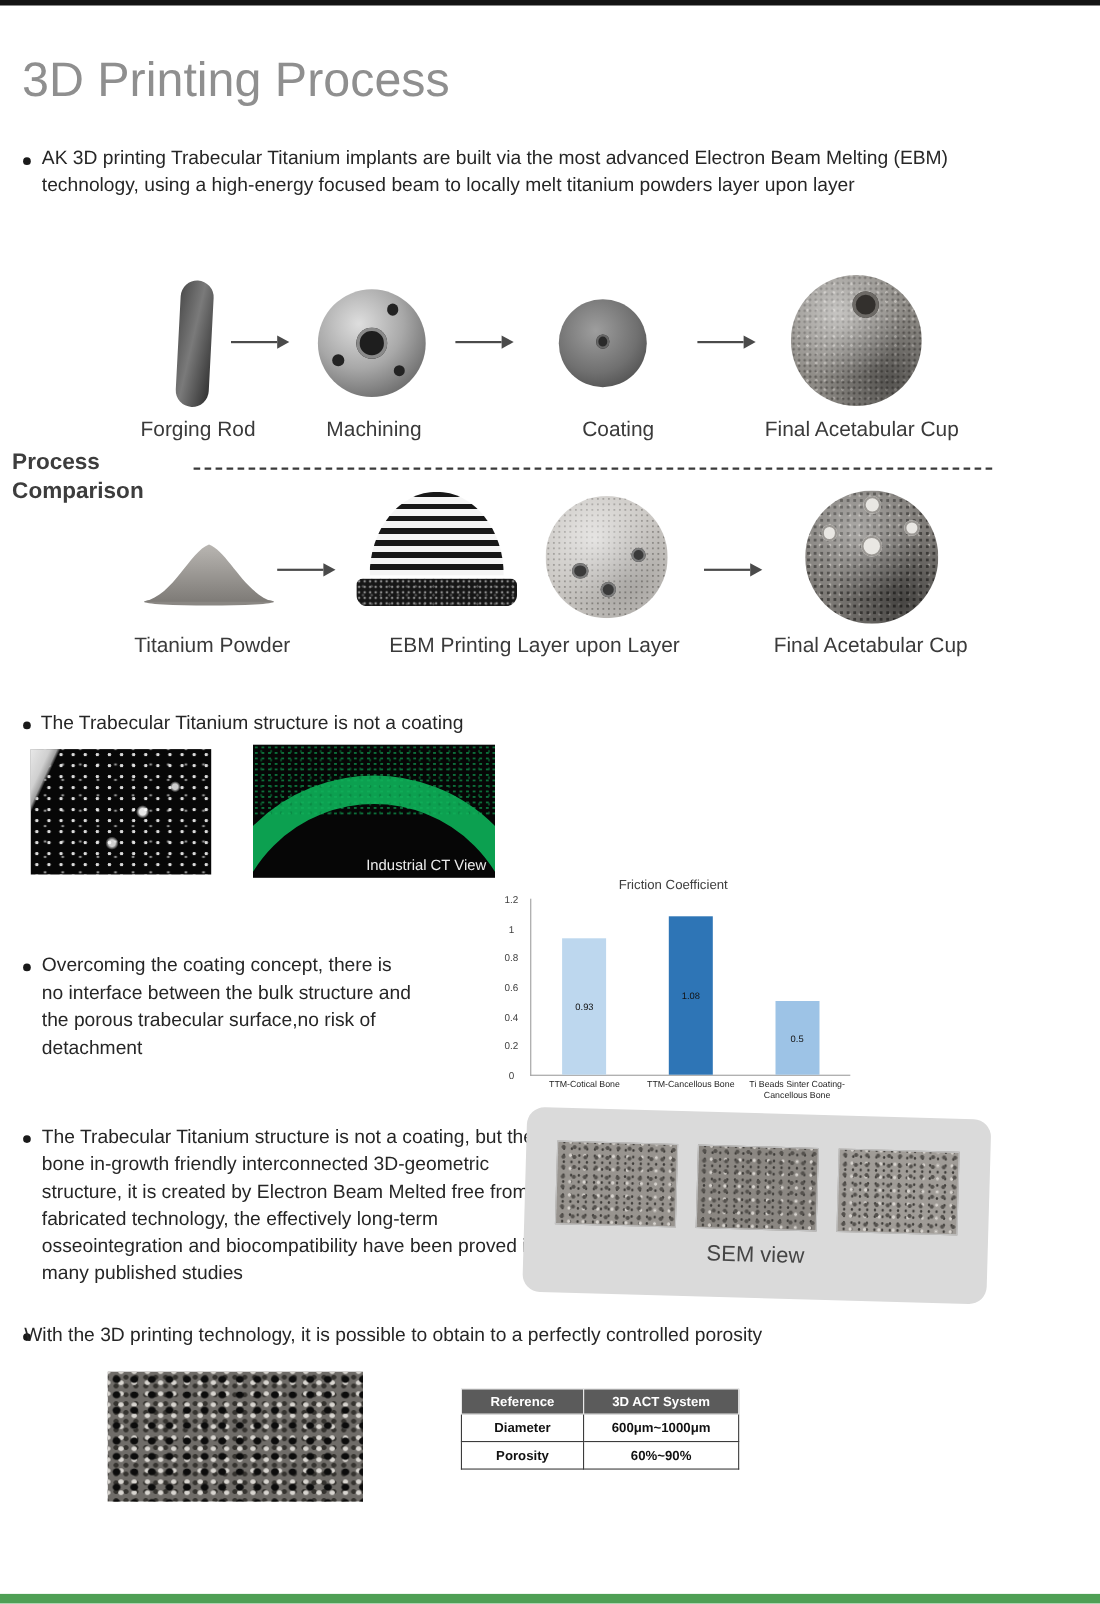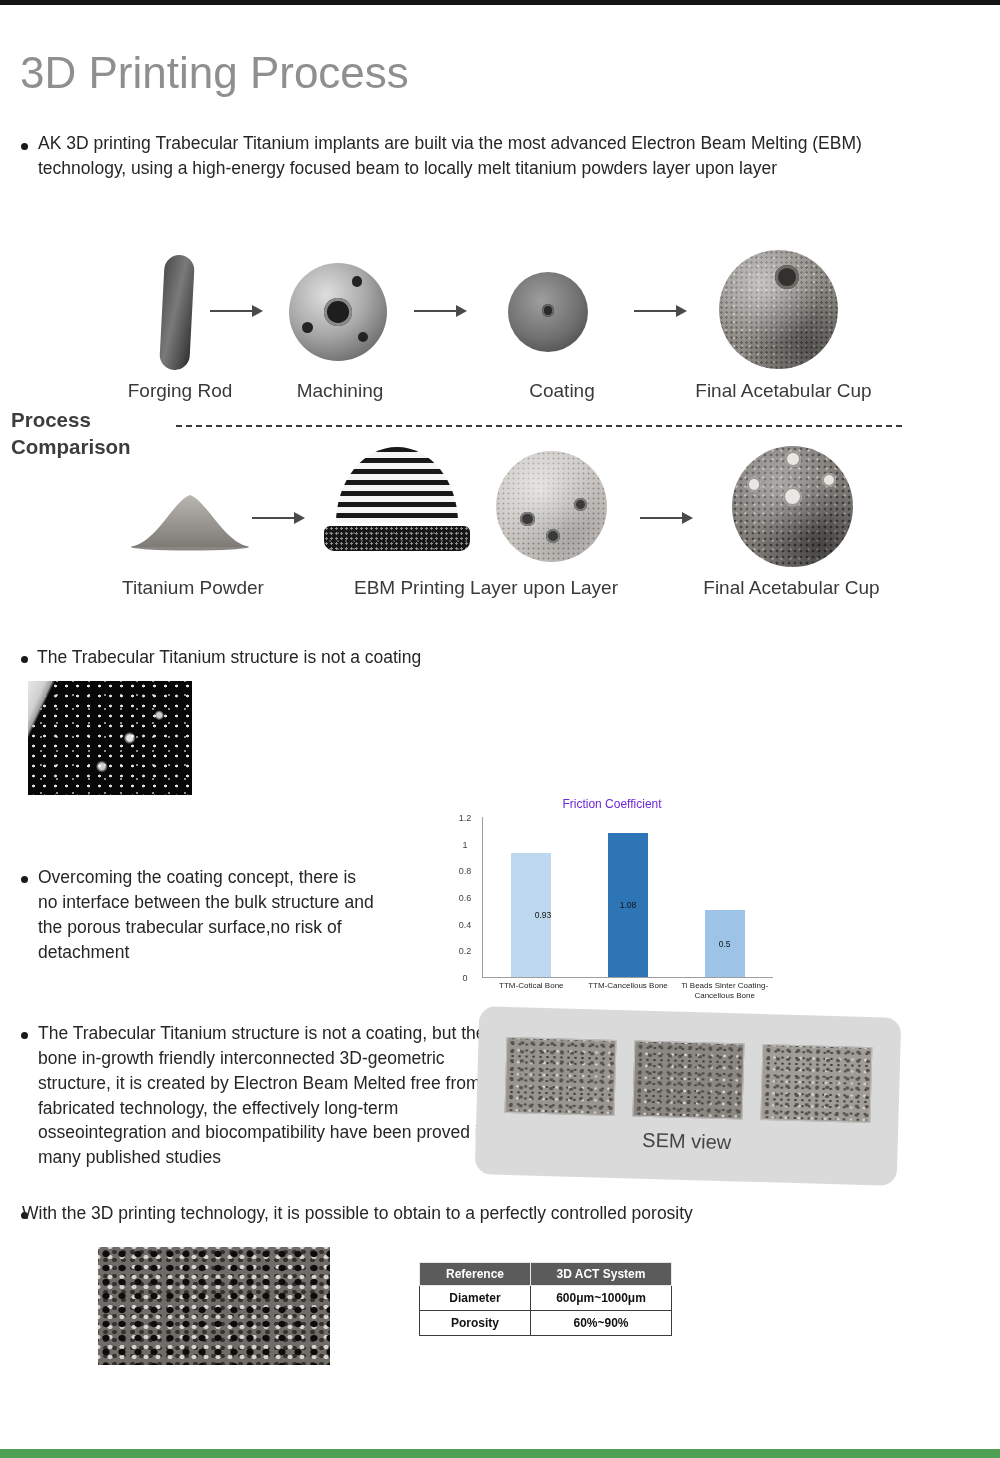--- a/index.html
+++ b/index.html
@@ -126,21 +126,21 @@
   .img-ct{position:absolute;left:230px;top:677px;width:220px;height:121px;background:#060606;overflow:hidden;}
   .ct-arc{position:absolute;left:50%;top:28px;transform:translateX(-50%);width:310px;height:310px;
     border-radius:50%;border:26px solid #0ca050;box-sizing:border-box;}
   .ct-speckles{position:absolute;left:0;top:0;width:100%;height:64px;
     background-image:radial-gradient(#12b35c 1px,transparent 1.5px),radial-gradient(#087a3c 1px,transparent 1.4px);
     background-size:6px 5px,9px 8px;background-position:0 0,3px 2px;opacity:.6;}
   .ct-caption{position:absolute;right:8px;bottom:4px;font-size:13.5px;color:#ededed;}
 
   
   .chart{position:absolute;left:438px;top:797px;width:348px;height:222px;}
-  .chart-title{text-align:center;font-size:12px;color:#6d28d9;margin-bottom:6px;}
+  .chart-title{text-align:center;font-size:12px;color:#404040;margin-bottom:6px;}
   .plot{position:relative;margin-left:44px;width:290px;height:160px;
     border-left:1px solid #9e9e9e;border-bottom:1px solid #9e9e9e;}
   .ytick{position:absolute;right:100%;margin-right:5px;width:26px;text-align:center;font-size:9px;color:#3f3f3f;}
   .bar{position:absolute;bottom:0;display:flex;align-items:center;justify-content:center;}
   .bar-label{font-size:8.5px;color:#121212;}
   .xlabel{position:absolute;top:100%;margin-top:4px;font-size:8px;line-height:1.3;color:#1f1f1f;text-align:center;}
 
   
   .sem-panel{position:absolute;left:477px;top:1012px;width:422px;height:168px;background:#dadada;
     border-radius:16px;transform:rotate(1.6deg);}
@@ -264,32 +264,37 @@
 
   <div class="step-label l-powder">Titanium Powder</div>
   <div class="step-label l-ebm">EBM Printing Layer upon Layer</div>
   <div class="step-label l-final2">Final Acetabular Cup</div>
 
   <span class="dot d2"></span>
   <p class="bullet-text t-notcoating">The Trabecular Titanium structure is not a coating</p>
 
   <div class="img-trab"></div>
 
+  <div class="img-ct">
+    <div class="ct-arc"></div>
+    <div class="ct-speckles"></div>
+    <div class="ct-caption">Industrial CT View</div>
+  </div>
 
   <div class="chart">
     <div class="chart-title">Friction Coefficient</div>
     <div class="plot">
         <div class="ytick" style="bottom: -6px;">0</div>
         <div class="ytick" style="bottom: 20.6667px;">0.2</div>
         <div class="ytick" style="bottom: 47.3333px;">0.4</div>
         <div class="ytick" style="bottom: 74px;">0.6</div>
         <div class="ytick" style="bottom: 100.667px;">0.8</div>
         <div class="ytick" style="bottom: 127.333px;">1</div>
         <div class="ytick" style="bottom: 154px;">1.2</div>
-        <div class="bar" style="left: 28.3333px; width: 40px; height: 124px; background: rgb(189, 215, 238); justify-content: flex-end;">
+        <div class="bar" style="left: 28.3333px; width: 40px; height: 124px; background: rgb(189, 215, 238);">
           <span class="bar-label">0.93</span>
         </div>
         <div class="xlabel" style="left: 0px; width: 96.6667px;">TTM-Cotical Bone</div>
         <div class="bar" style="left: 125px; width: 40px; height: 144px; background: rgb(46, 117, 182);">
           <span class="bar-label">1.08</span>
         </div>
         <div class="xlabel" style="left: 96.6667px; width: 96.6667px;">TTM-Cancellous Bone</div>
         <div class="bar" style="left: 221.667px; width: 40px; height: 66.6667px; background: rgb(157, 195, 230);">
           <span class="bar-label">0.5</span>
         </div>

